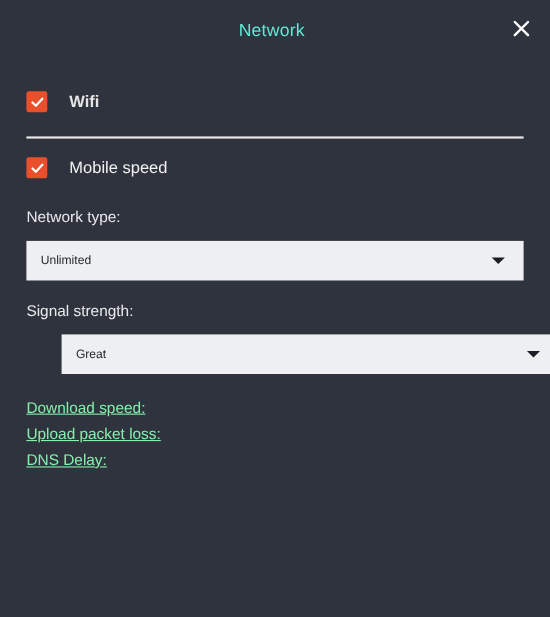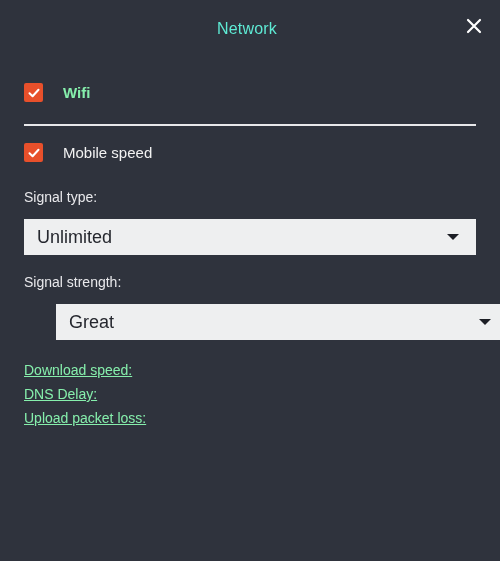--- a/index.html
+++ b/index.html
@@ -73,21 +73,21 @@
     cursor: pointer;
   }
   .checkbox svg { display: block; }
 
   .check-label {
     margin-left: 20px;
     font-size: 15px;
     color: #f2f2f2;
     white-space: nowrap;
   }
-  .check-label.bold { font-weight: bold; color: #86efac; }
+  .check-label.bold { font-weight: bold; color: #e5e5e5; }
 
   
   .divider {
     position: absolute;
     left: 24px;
     top: 124px;
     width: 452px;
     height: 2px;
     background: #e8e8ea;
   }
@@ -113,21 +113,21 @@
     display: flex;
     align-items: center;
     cursor: pointer;
     box-sizing: border-box;
   }
   .dropdown.network-type { top: 219px; }
   .dropdown.signal       { top: 304px; margin-left: 32px; }
 
   .dropdown-value {
     margin-left: 13px;
-    font-size: 18px;
+    font-size: 11px;
     color: #25272e;
     flex: 1;
     white-space: nowrap;
     overflow: hidden;
   }
   .dropdown-arrow {
     margin-right: 17px;
     width: 0;
     height: 0;
     border-left: 6px solid transparent;
@@ -185,38 +185,38 @@
   <span class="checkbox">
     <span>
       <svg width="14" height="14" viewBox="0 0 14 14">
         <path d="M2.5 7.2 L5.6 10.2 L11.5 3.8" stroke="#ffffff" stroke-width="2" fill="none" stroke-linecap="round" stroke-linejoin="round"></path>
       </svg>
     </span>
   </span>
   <span class="check-label">Mobile speed</span>
 </div>
 
-<div class="field-label network-type">Signal type:</div>
+<div class="field-label network-type">Network type:</div>
 <div class="dropdown network-type">
   <span class="dropdown-value">Unlimited</span>
   <span class="dropdown-arrow"></span>
 </div>
 
 <div class="field-label signal">Signal strength:</div>
 <div class="dropdown signal">
   <span class="dropdown-value">Great</span>
   <span class="dropdown-arrow"></span>
 </div>
 
 <div class="stats">
   <div class="stat-row">
     <span class="stat-label">Download speed:</span>
     <span class="stat-value"></span>
   </div>
   <div class="stat-row">
+    <span class="stat-label">Upload packet loss:</span>
+    <span class="stat-value"></span>
+  </div>
+  <div class="stat-row">
     <span class="stat-label">DNS Delay:</span>
     <span class="stat-value"></span>
   </div>
-  <div class="stat-row">
-    <span class="stat-label">Upload packet loss:</span>
-    <span class="stat-value"></span>
-  </div>
 </div>
 
 </body></html>

